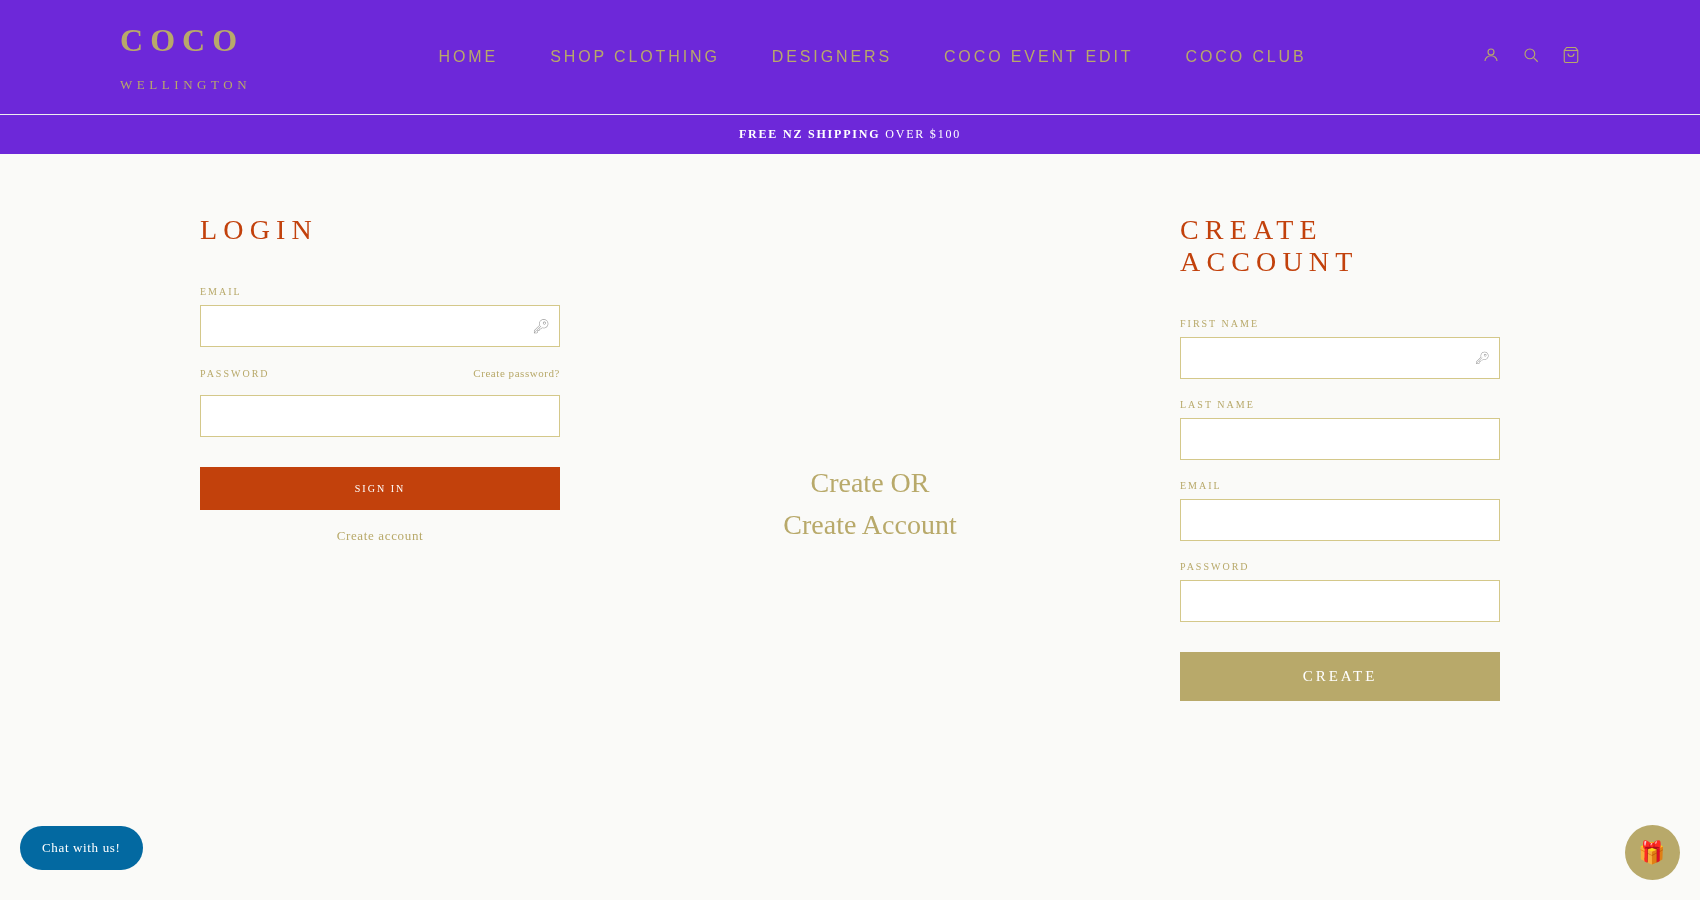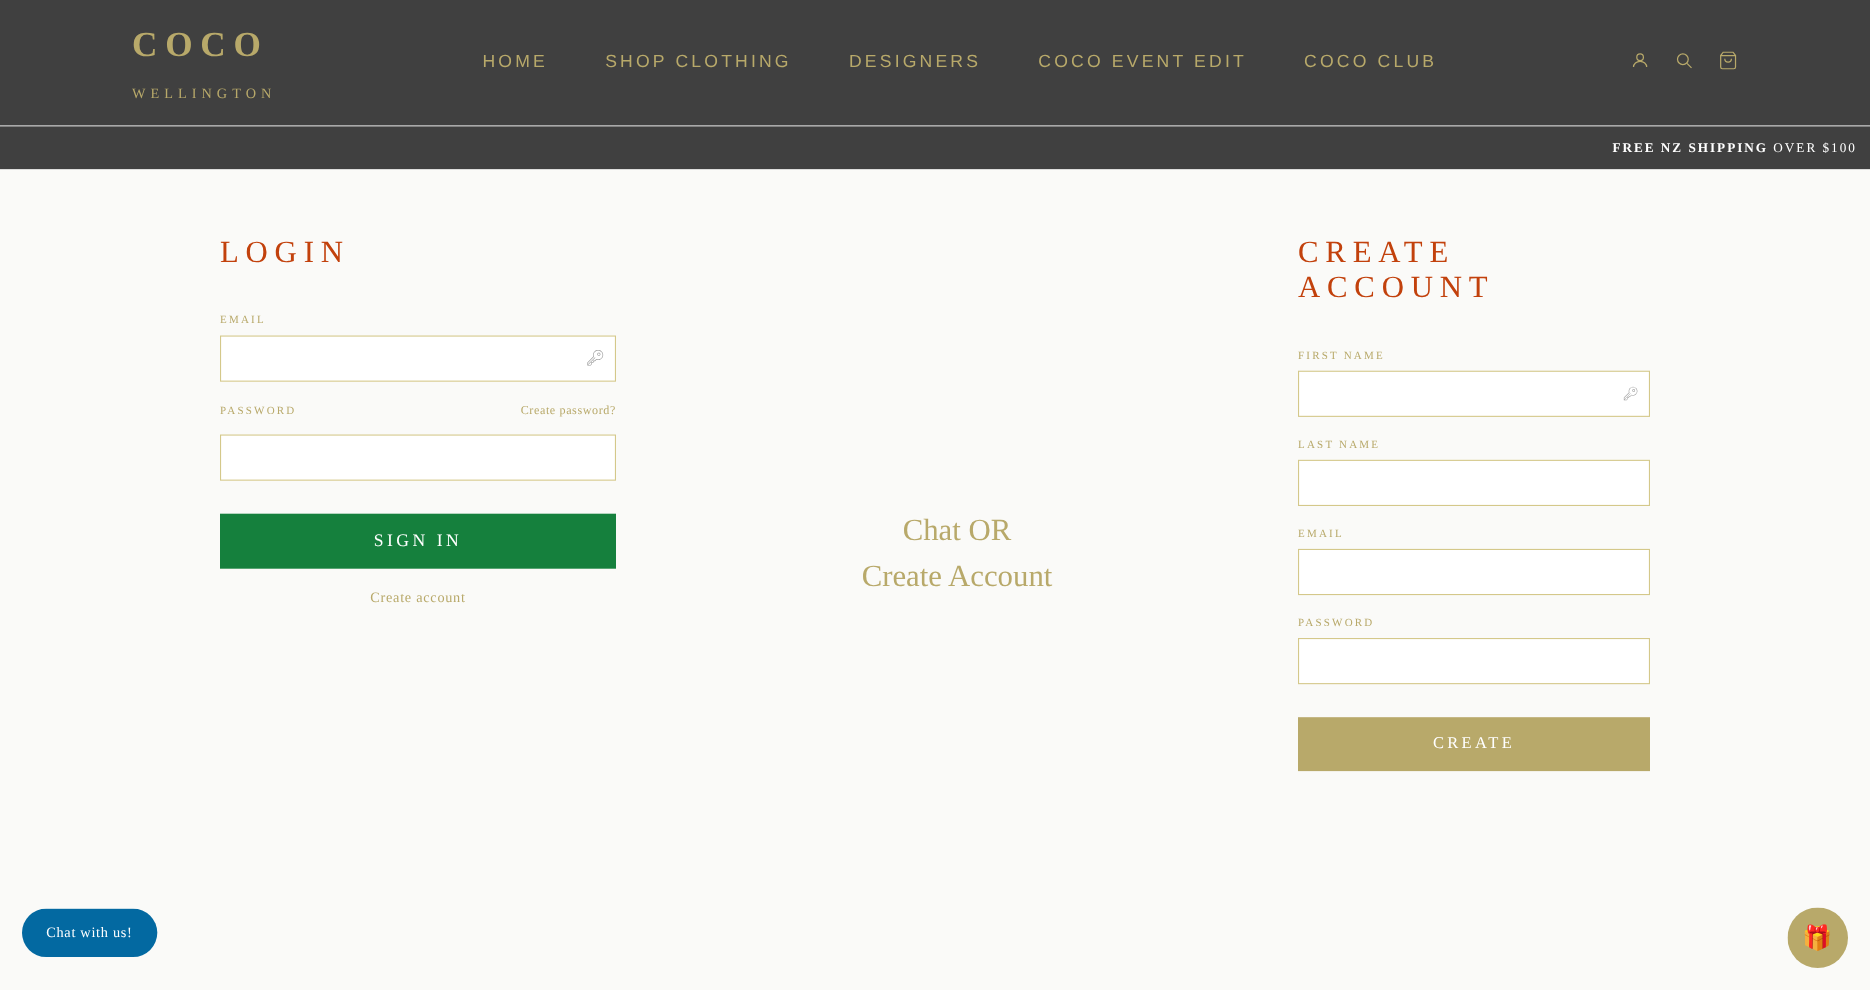--- a/index.html
+++ b/index.html
@@ -16,21 +16,21 @@
       min-height: 900px;
       overflow-x: hidden;
     }
 
     
     .header {
       display: flex;
       align-items: center;
       justify-content: space-between;
       padding: 20px 120px;
-      background: #404040;
+      background: #6d28d9;
       border-bottom: 1px solid #eee;
       height: 115px;
     }
 
     .logo-area {
       display: flex;
       align-items: center;
     }
 
     .logo-text {
@@ -79,22 +79,22 @@
     }
 
     .header-icon {
       color: #b8a96a;
       cursor: pointer;
       font-size: 18px;
     }
 
     
     .announcement-bar {
-      background-color: #404040;
-      text-align: right;
+      background-color: #6d28d9;
+      text-align: center;
       padding: 12px;
       font-size: 12px;
       letter-spacing: 0.15em;
       color: #fff;
     }
 
     .announcement-bar strong {
       font-weight: bold;
     }
 
@@ -172,25 +172,25 @@
 
     .forgot-password {
       font-size: 11px;
       color: #b8a96a;
       text-decoration: none;
       letter-spacing: 0.05em;
     }
 
     .sign-in-btn {
       width: 100%;
-      background-color: #15803d;
+      background-color: #c2410c;
       color: #fff;
       border: none;
       padding: 16px;
-      font-size: 16px;
+      font-size: 10px;
       letter-spacing: 0.2em;
       text-transform: uppercase;
       cursor: pointer;
       margin-top: 10px;
       font-family: 'Georgia', serif;
     }
 
     .create-account-link {
       display: block;
       text-align: center;
@@ -349,21 +349,21 @@
       </div>
       <input type="password" class="form-input" style="margin-top: 8px;">
     </div>
 
     <button class="sign-in-btn">SIGN IN</button>
     <a href="#" class="create-account-link">Create account</a>
   </div>
 
   <div class="middle-section">
     <div class="middle-text">
-      <div>Chat OR</div>
+      <div>Create OR</div>
       <div>Create Account</div>
     </div>
   </div>
 
   <div class="create-account-section">
     <h1 class="section-title">CREATE ACCOUNT</h1>
 
     <div class="form-group">
       <label class="form-label">FIRST NAME</label>
       <div class="input-wrapper">

